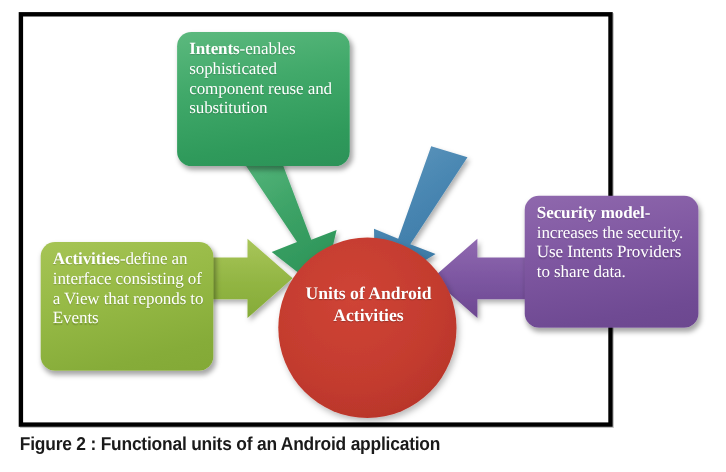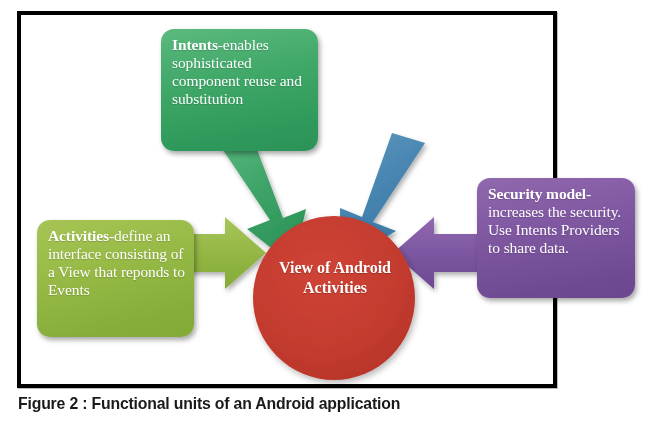--- a/index.html
+++ b/index.html
@@ -200,21 +200,21 @@
 
       <div class="callout callout-activities">
         <span class="lead">Activities</span><span>-define an interface consisting of a View that reponds to Events</span>
       </div>
 
       <div class="callout callout-security">
         <span class="lead">Security model-</span><span>increases the security. Use Intents Providers to share data.</span>
       </div>
 
       <div class="circle-label">
-        <div>View of Android</div>
+        <div>Units of Android</div>
         <div>Activities</div>
       </div>
 
     </div>
   </div>
 
   <div class="caption">Figure 2 : Functional units of an Android application</div>
 
 </div>
 

